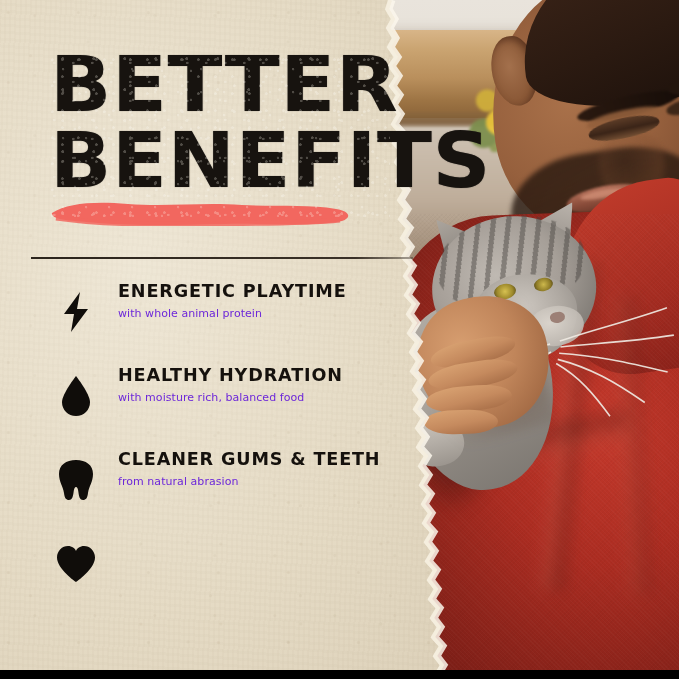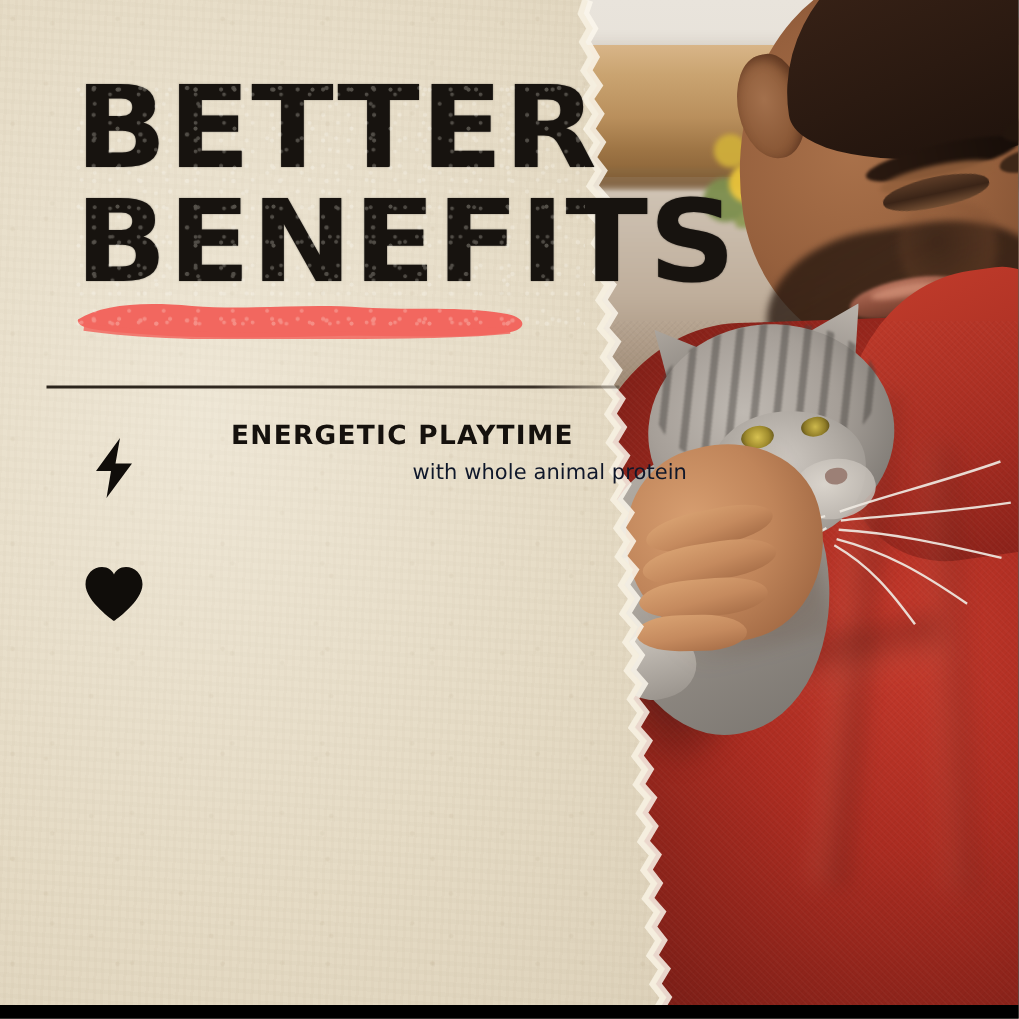--- a/index.html
+++ b/index.html
@@ -197,23 +197,23 @@
   .rule{position:absolute;left:31px;top:257px;width:382px;height:2px;
       background:linear-gradient(90deg,#2b241c 0%,#3a3128 85%,rgba(58,49,40,.4) 100%);}
 
   .benefits{position:absolute;left:0;top:282px;width:460px;}
   .benefit{position:relative;height:84px;}
   .b-icon{position:absolute;left:54px;top:6px;width:44px;height:48px;
       display:flex;align-items:center;justify-content:center;}
   .b-icon svg{display:block;}
   .b-text{position:absolute;left:118px;top:0;width:340px;}
   .b-title{font-family:"DejaVu Sans",sans-serif;font-weight:700;font-size:17.6px;
-      letter-spacing:.85px;color:#15110d;line-height:1.12;white-space:nowrap;margin-left:36px;}
-  .b-sub{font-family:"DejaVu Sans",sans-serif;font-weight:400;font-size:14px;
-      color:#0f172a;line-height:1.2;margin-top:5px;letter-spacing:.05px;white-space:nowrap;text-align:right;}
+      letter-spacing:.85px;color:#15110d;line-height:1.12;white-space:nowrap;}
+  .b-sub{font-family:"DejaVu Sans",sans-serif;font-weight:400;font-size:11px;
+      color:#6d28d9;line-height:1.2;margin-top:5px;letter-spacing:.05px;white-space:nowrap;}
 </style>
 </head>
 <body>
 
 <div id="poster">
 
   <div class="photo">
     <div class="bg-wall"></div>
     <div class="shelf"></div>
     <div class="shelf-lip"></div>
@@ -335,21 +335,46 @@
           <svg width="30" height="40" viewBox="0 0 30 40">
             <path d="M19 0 L3 22 L13 22 L10 40 L27 17 L16 17 Z" fill="#100d0a"></path>
           </svg>
         </div>
         <div class="b-text">
           <div class="b-title">ENERGETIC PLAYTIME</div>
           <div class="b-sub">with whole animal protein</div>
         </div>
       </div>
 
-
+      <div class="benefit">
+        <div class="b-icon">
+          <svg width="32" height="42" viewBox="0 0 32 42">
+            <path d="M16 1 C 16 1 2 19 2 27 C 2 35 8 41 16 41 C 24 41 30 35 30 27 C 30 19 16 1 16 1 Z" fill="#100d0a"></path>
+          </svg>
+        </div>
+        <div class="b-text">
+          <div class="b-title">HEALTHY HYDRATION</div>
+          <div class="b-sub">with moisture rich, balanced food</div>
+        </div>
+      </div>
+
+      <div class="benefit">
+        <div class="b-icon">
+          <svg width="36" height="42" viewBox="0 0 36 42">
+            <path d="M18 1 C 8 1 1 6 1 15 C 1 23 5 27 6 34 C 6.6 39 8 41 11 41
+                     C 14 41 15 38 15.6 33 C 16 29.5 16.8 28 18 28 C 19.2 28 20 29.5 20.4 33
+                     C 21 38 22 41 25 41 C 28 41 29.4 39 30 34 C 31 27 35 23 35 15
+                     C 35 6 28 1 18 1 Z" fill="#100d0a"></path>
+          </svg>
+        </div>
+        <div class="b-text">
+          <div class="b-title">CLEANER GUMS &amp; TEETH</div>
+          <div class="b-sub">from natural abrasion</div>
+        </div>
+      </div>
 
       <div class="benefit">
         <div class="b-icon">
           <svg width="40" height="38" viewBox="0 0 40 38">
             <path d="M20 37 C 20 37 1 24 1 12.5 C 1 5.8 6.2 1 12 1 C 16 1 19 3.4 20 6
                      C 21 3.4 24 1 28 1 C 33.8 1 39 5.8 39 12.5 C 39 24 20 37 20 37 Z" fill="#100d0a"></path>
           </svg>
         </div>
       </div>
 

